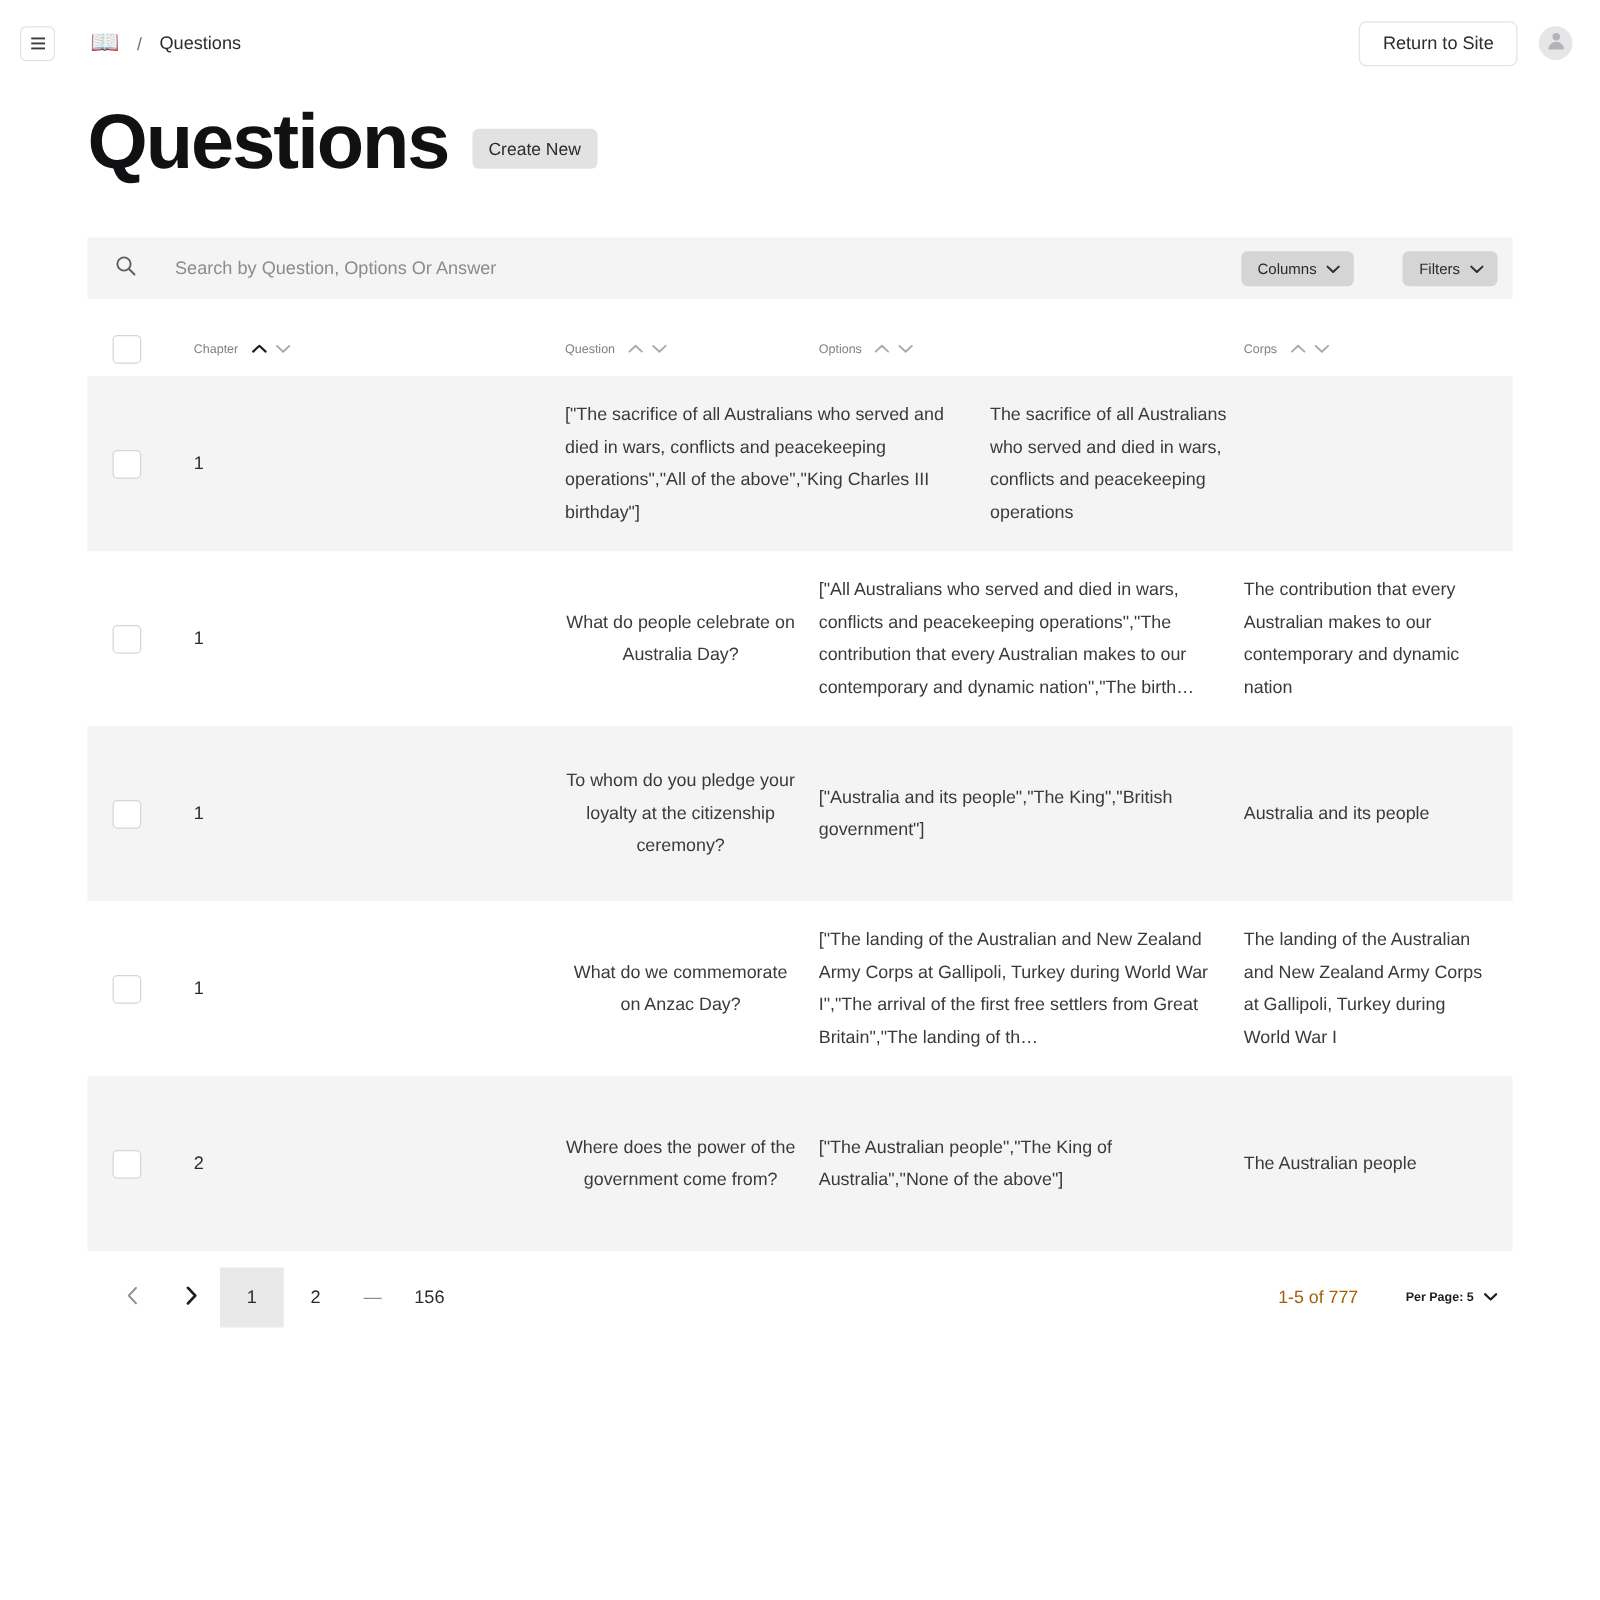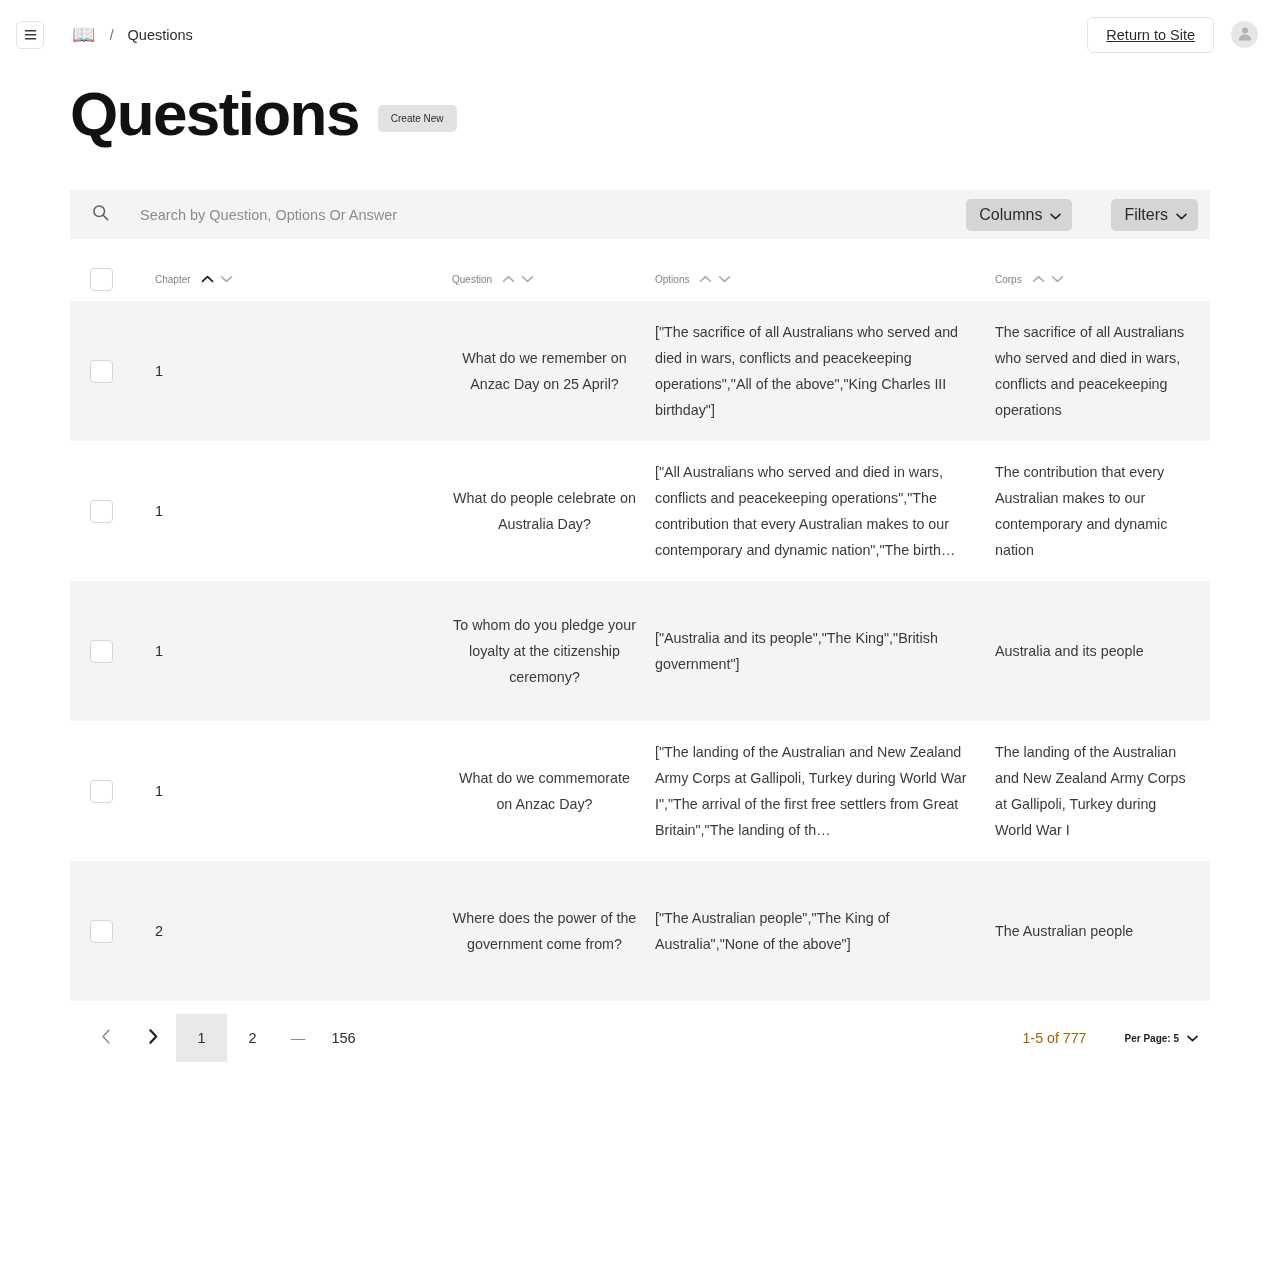--- a/index.html
+++ b/index.html
@@ -66,21 +66,20 @@
   .return-btn {
     border: 1px solid #e4e4e7;
     border-radius: 6px;
     background: #ffffff;
     color: #2c2c2e;
     font-size: 14.5px;
     font-family: "Liberation Sans", sans-serif;
     padding: 9px 18px;
     cursor: pointer;
     white-space: nowrap;
-    text-decoration: underline;
   }
   .avatar {
     width: 27px;
     height: 27px;
     border-radius: 50%;
     background: #e6e6e8;
     display: flex;
     align-items: center;
     justify-content: center;
     cursor: pointer;
@@ -103,21 +102,21 @@
     letter-spacing: -1.6px;
     line-height: 1.05;
     margin: 0;
     color: #111113;
   }
   .create-new-btn {
     background: #e2e2e2;
     border: none;
     border-radius: 5px;
     color: #2b2b2d;
-    font-size: 10px;
+    font-size: 14px;
     font-family: "Liberation Sans", sans-serif;
     padding: 8px 13px;
     cursor: pointer;
     margin-top: 10px;
   }
 
   
   .searchbar {
     margin-top: 34px;
     background: #f4f4f5;
@@ -137,21 +136,21 @@
     font-size: 14.5px;
     color: #2c2c2e;
     padding: 0;
   }
   .search-input::placeholder { color: #8b8b90; }
   .sb-btn {
     background: #d5d5d6;
     border: none;
     border-radius: 5px;
     color: #2b2b2d;
-    font-size: 16px;
+    font-size: 12px;
     font-family: "Liberation Sans", sans-serif;
     padding: 7px 11px 7px 13px;
     margin-left: 8px;
     cursor: pointer;
     display: inline-flex;
     align-items: center;
     gap: 8px;
     white-space: nowrap;
   }
 
@@ -403,21 +402,20 @@
           </span>
         </div>
       </div>
     </div>
 
     <div class="t-row t-body-row alt">
       <div class="c-check">
         <div class="chk"></div>
       </div>
       <div class="c-chap cell-chap">1</div>
-      <div class="c-ques cell-text">What do we remember on Anzac Day on 25 April?</div>
       <div class="c-opts cell-text">["The sacrifice of all Australians who served and died in wars, conflicts and peacekeeping operations","All of the above","King Charles III birthday"]</div>
       <div class="c-ans cell-text">The sacrifice of all Australians who served and died in wars, conflicts and peacekeeping operations</div>
     </div>
 
     <div class="t-row t-body-row">
       <div class="c-check">
         <div class="chk"></div>
       </div>
       <div class="c-chap cell-chap">1</div>
       <div class="c-ques cell-text">What do people celebrate on Australia Day?</div>

